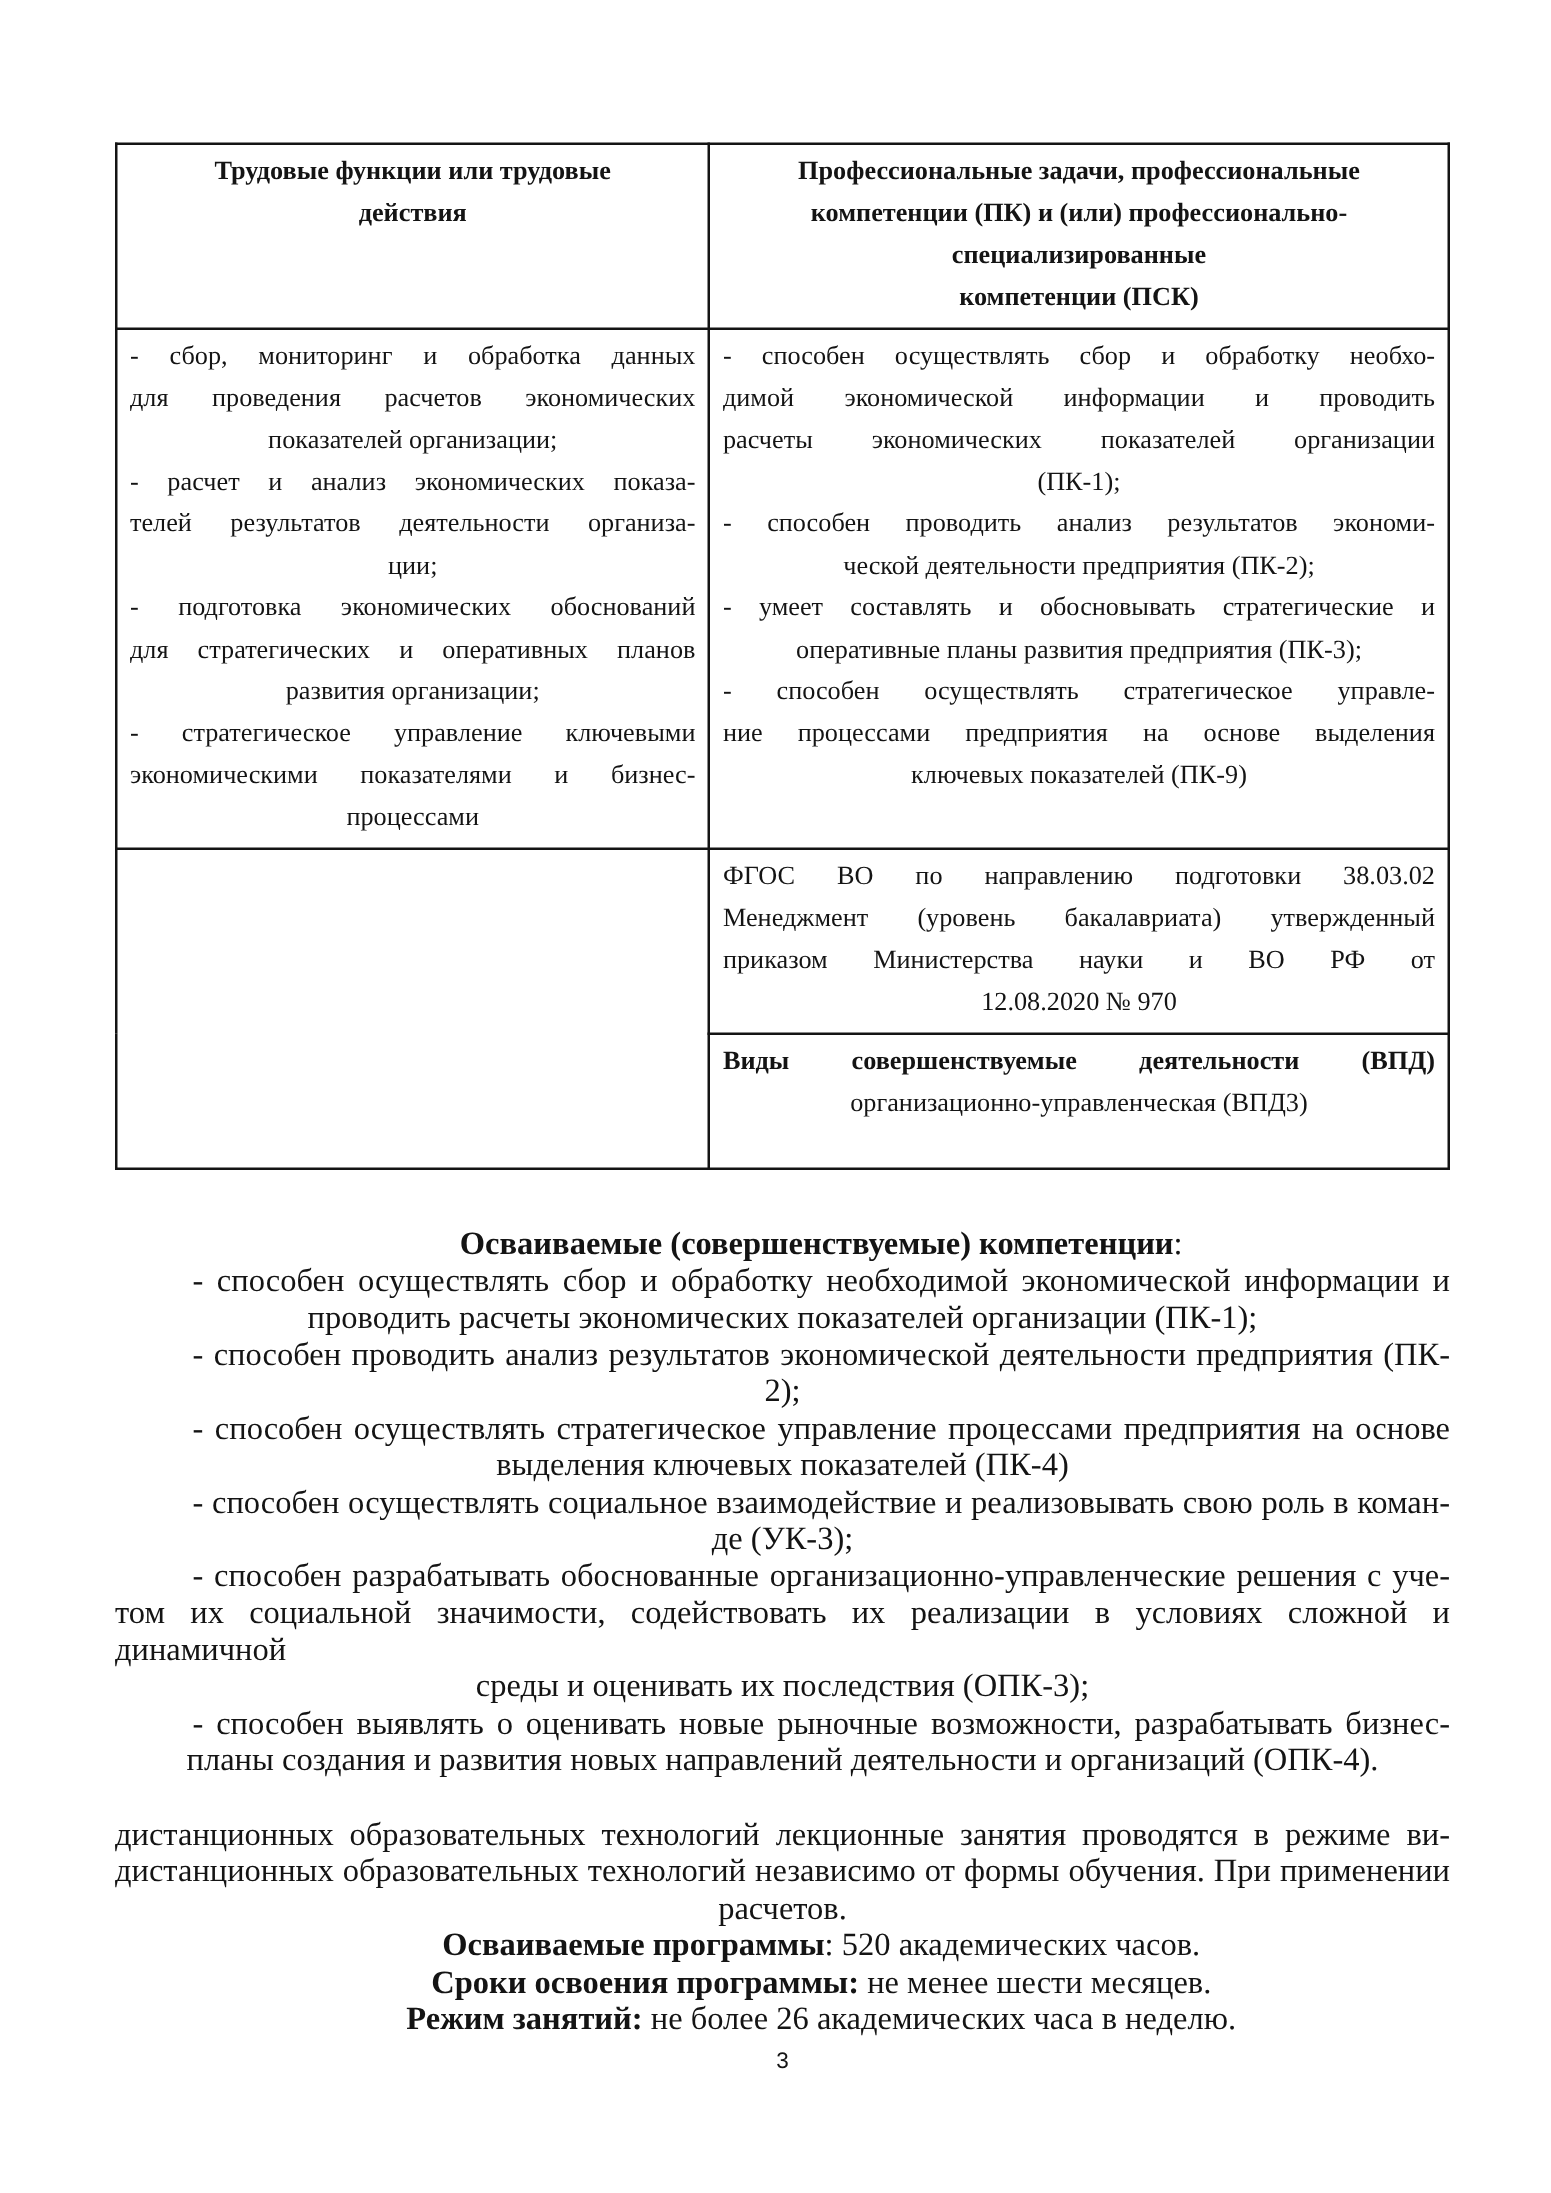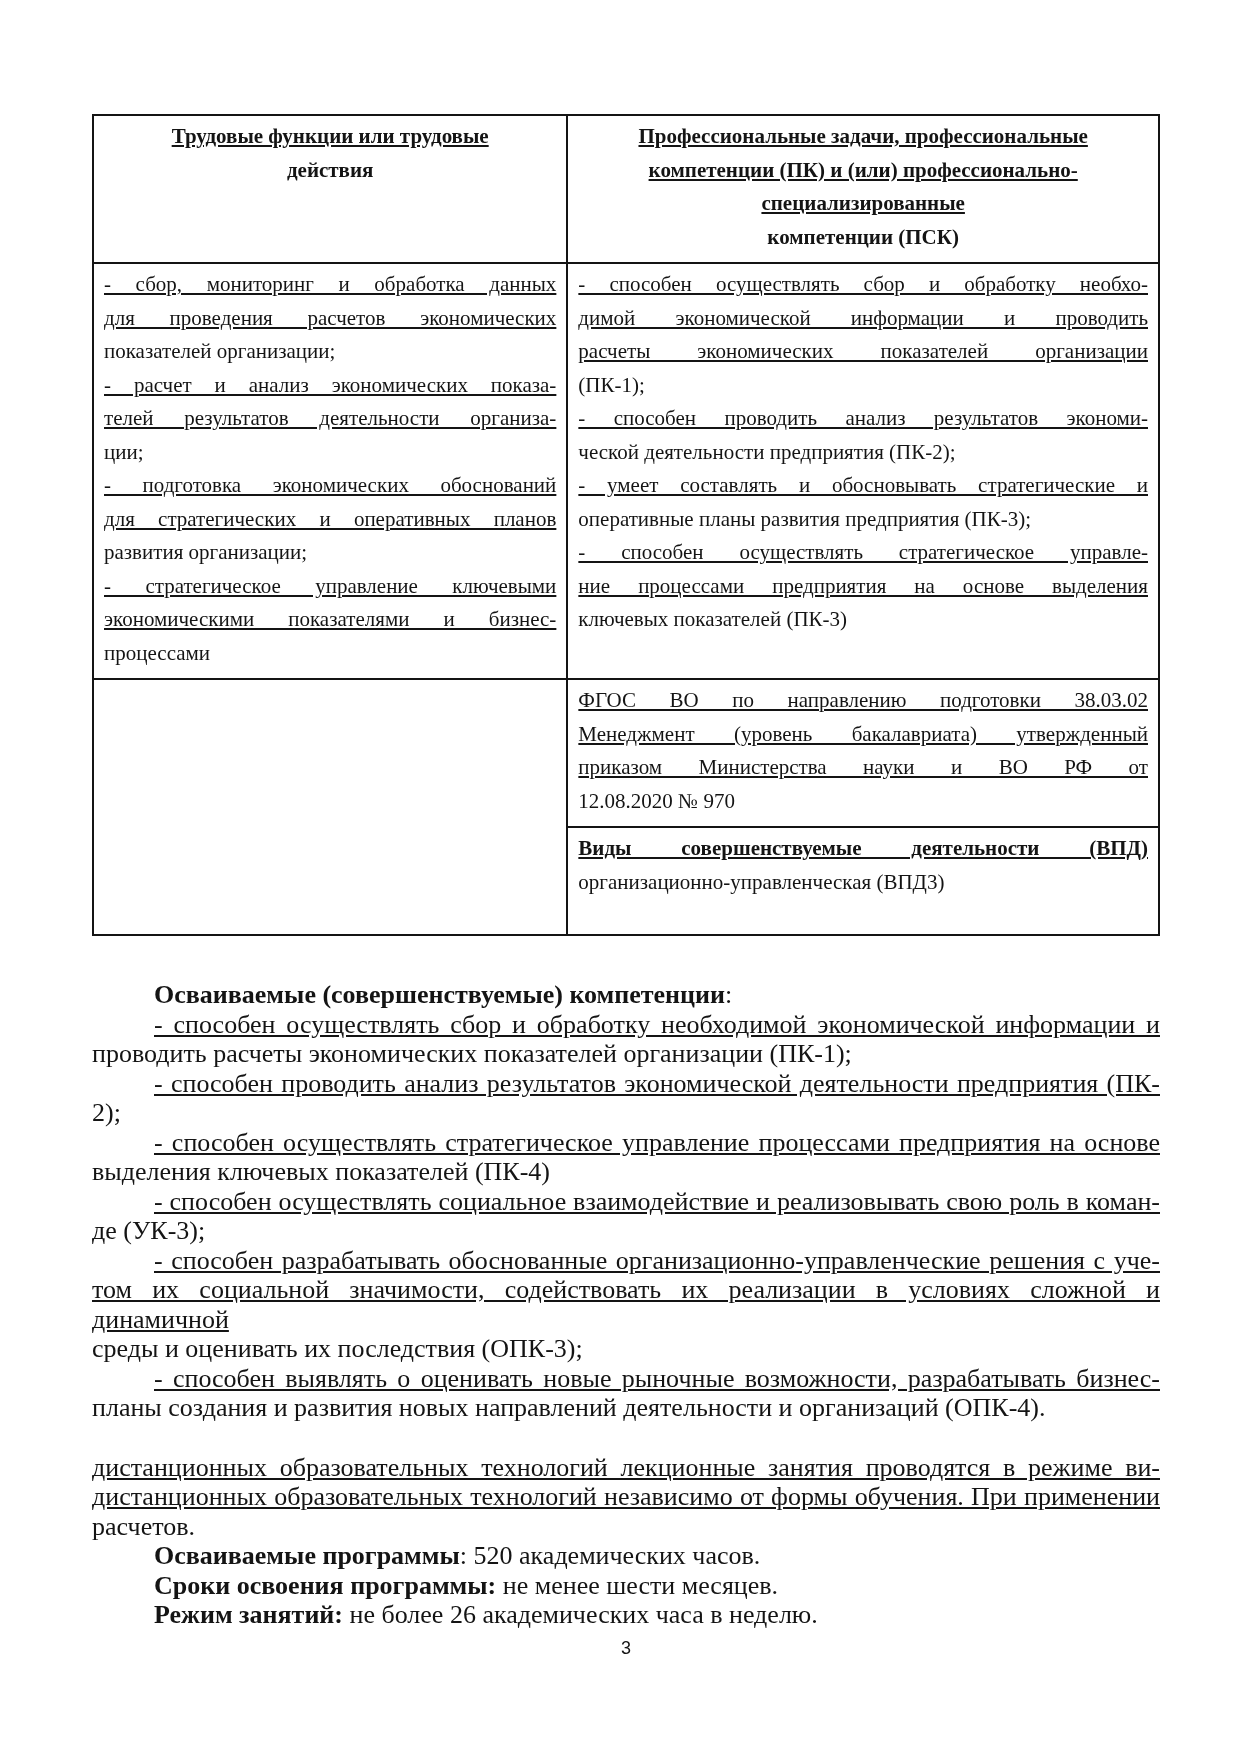--- a/index.html
+++ b/index.html
@@ -40,22 +40,22 @@
   }
   td.hdr .ln, td.hdr .jl {
     font-weight: bold;
     text-align: center;
     text-align-last: center;
   }
   tr.hdr-row { height: 126px; }
   tr.vpd-row { height: 108px; }
 
   
-  .ln { text-align: left; }
-  .jl { text-align: justify; text-align-last: justify; text-decoration: underline; }
+  .ln { text-align: center; }
+  .jl { text-align: justify; text-align-last: justify; }
   .ind { text-indent: 62px; }
 
   
   .sec {
     font-size: 26px;
     line-height: 29.5px;
   }
   .sec1 { margin-top: 44px; }
   .sec2 { margin-top: 30px; }
 
@@ -124,21 +124,21 @@
               <div class="ln jl">- способен проводить анализ результатов экономи-</div>
               <div class="ln">ческой деятельности предприятия (ПК-2);</div>
             </div>
             <div class="item">
               <div class="ln jl">- умеет составлять и обосновывать стратегические и</div>
               <div class="ln">оперативные планы развития предприятия (ПК-3);</div>
             </div>
             <div class="item">
               <div class="ln jl">- способен осуществлять стратегическое управле-</div>
               <div class="ln jl">ние процессами предприятия на основе выделения</div>
-              <div class="ln">ключевых показателей (ПК-3)</div>
+              <div class="ln">ключевых показателей (ПК-9)</div>
             </div>
           </td>
       </tr>
       <tr>
         <td rowspan="2"></td>
         <td>
             <div class="ln jl">ФГОС ВО по направлению подготовки 38.03.02</div>
             <div class="ln jl">Менеджмент (уровень бакалавриата) утвержденный</div>
             <div class="ln jl">приказом Министерства науки и ВО РФ от</div>
             <div class="ln">12.08.2020 № 970</div>

